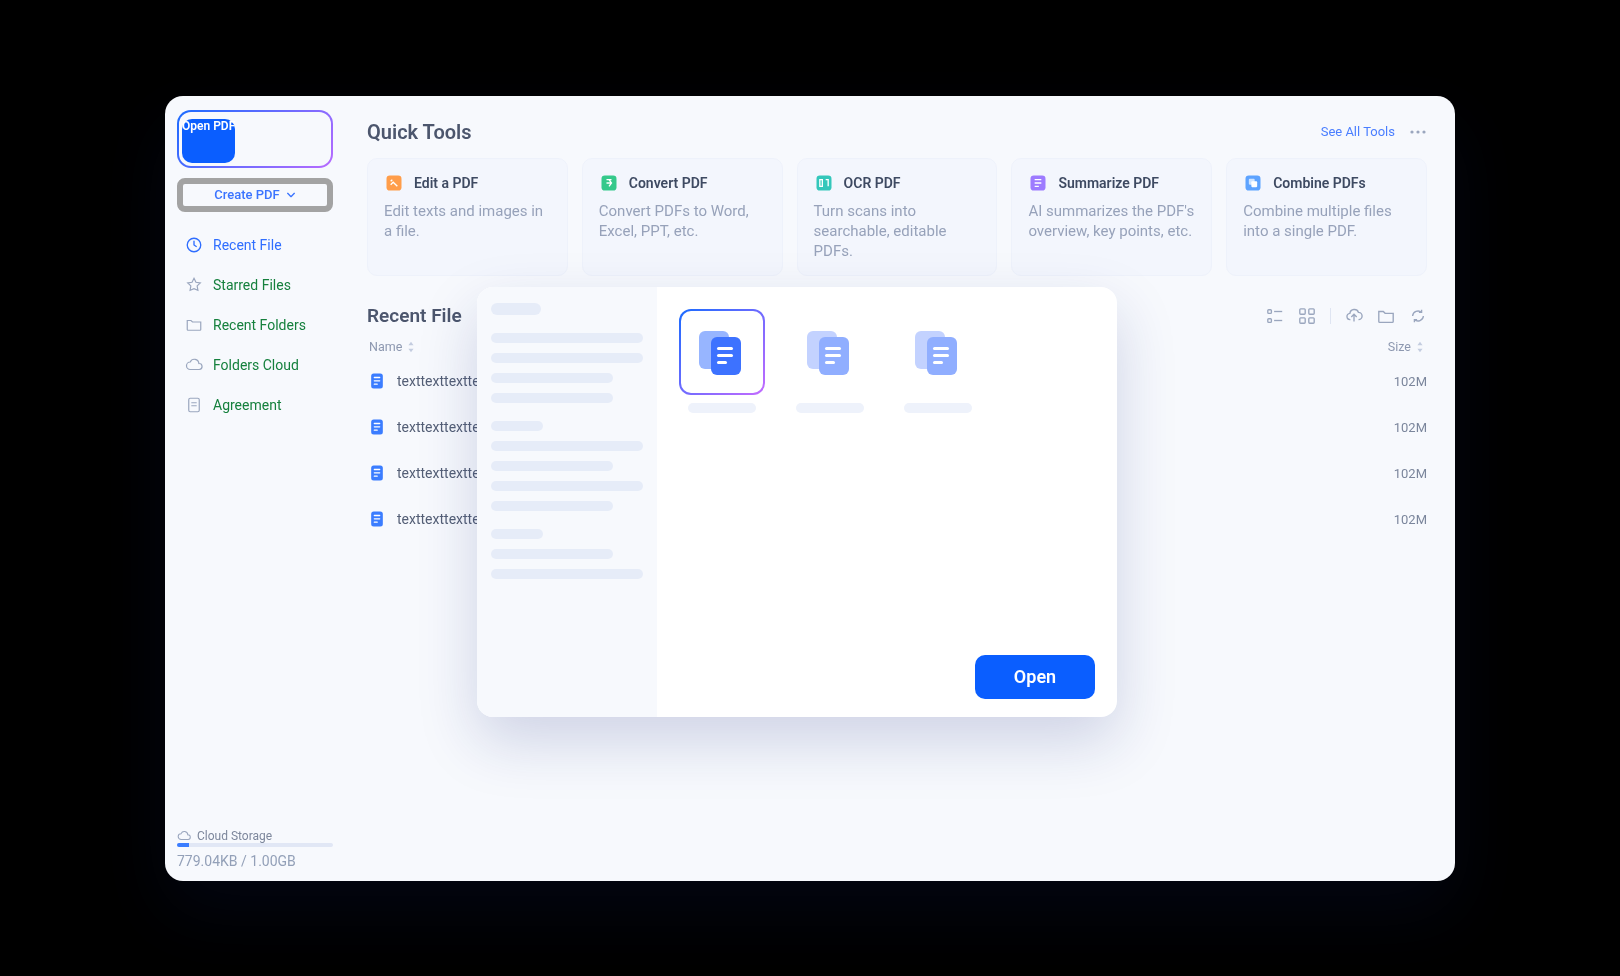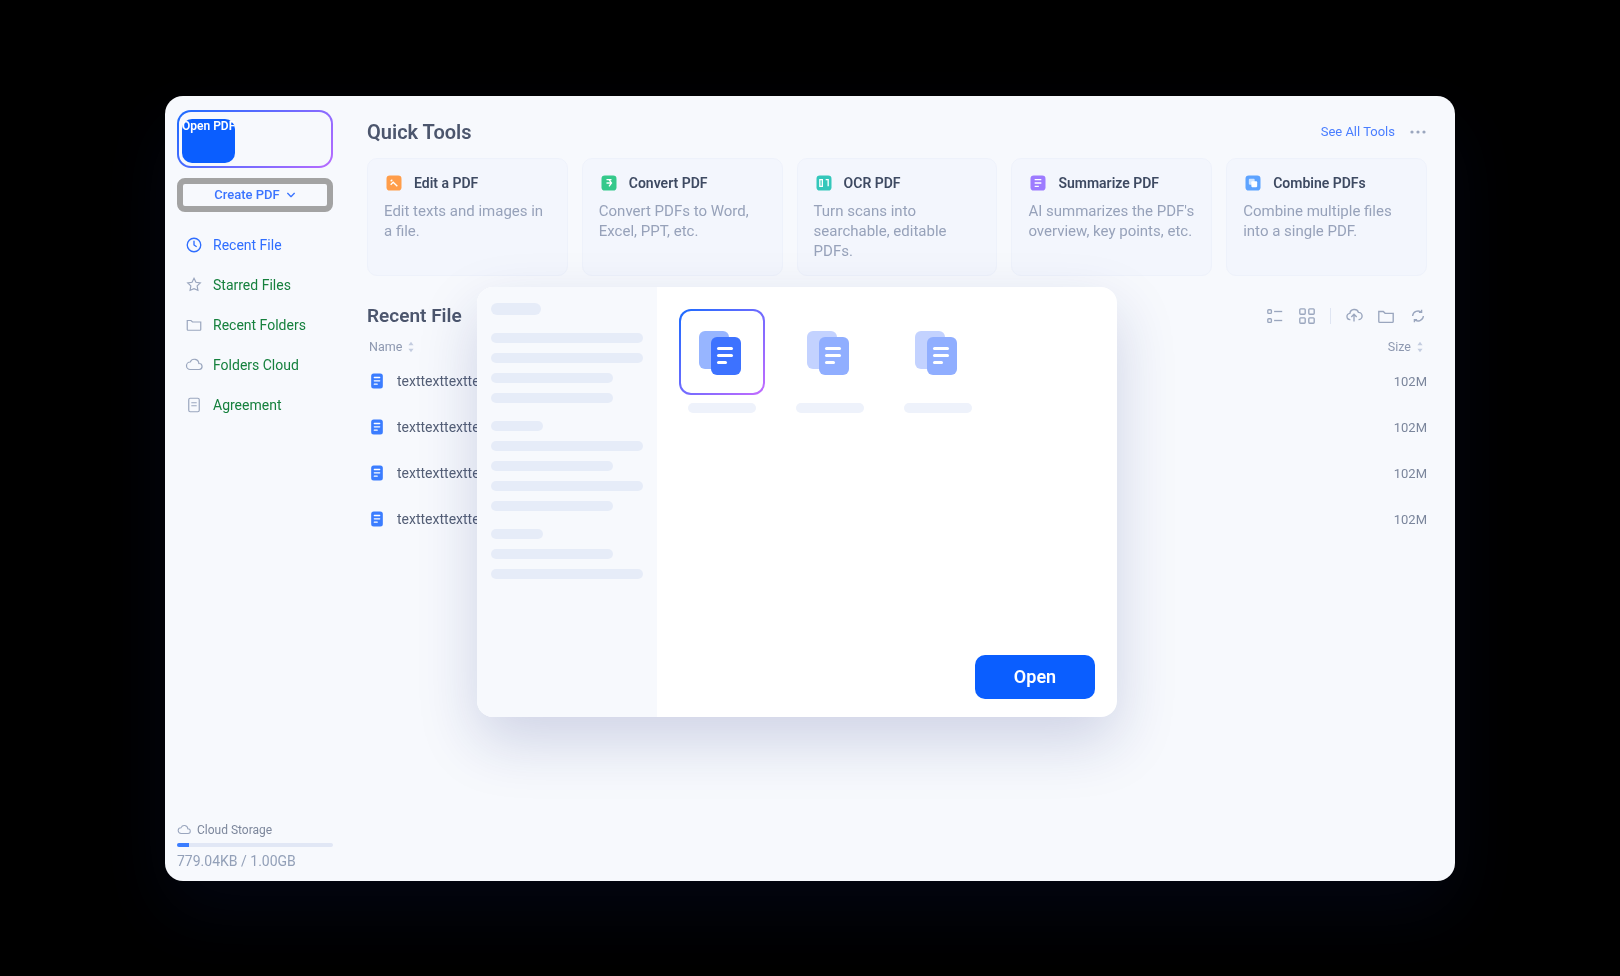--- a/index.html
+++ b/index.html
@@ -78,21 +78,21 @@
   }
   .nav-item.active { color: #2f6eff; }
   .nav-item .ico { width: 18px; height: 18px; flex: none; }
 
   .sidebar-spacer { flex: 1; }
 
   .cloud-storage {
     font-size: 12px;
     color: #7d879c;
   }
-  .cloud-storage .row { display:flex; align-items:center; gap:6px; margin-bottom:6px; }
+  .cloud-storage .row { display:flex; align-items:center; gap:6px; }
   .cloud-bar { height: 4px; border-radius: 3px; background: #e1e7f5; overflow: hidden; margin-bottom:6px; }
   .cloud-bar > div { width: 30%; height:100%; background:#3b7dff; }
   .cloud-text { font-size: 14px; color:#93a0b8; }
 
   
   .main { flex:1; padding: 24px 28px 0 22px; position:relative; }
 
   .main-header { display:flex; align-items:center; justify-content:space-between; margin-bottom:14px; }
   .main-header h1 { font-size: 20px; font-weight:600; color:#4c566d; }
   .header-right { display:flex; align-items:center; gap:14px; color:#6c7da5; font-size:13px; }

